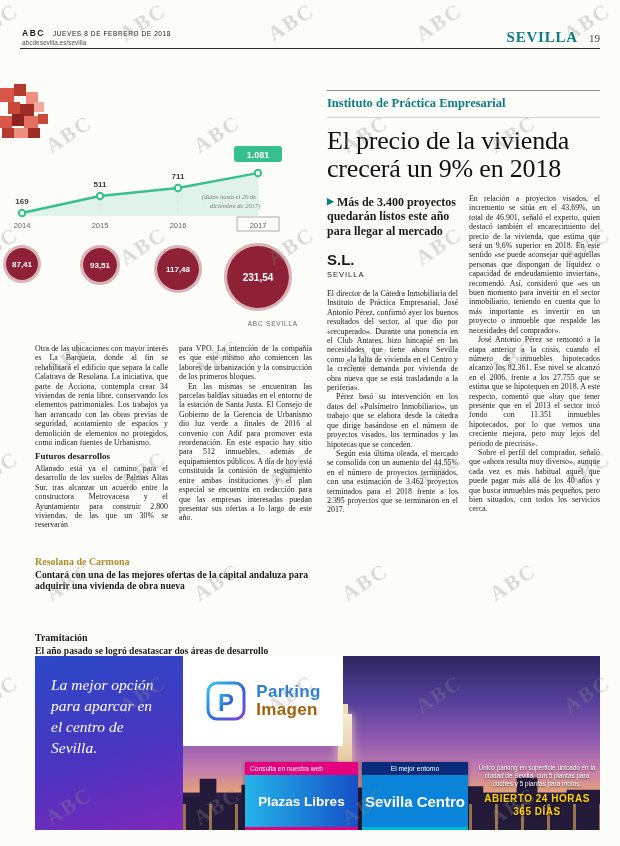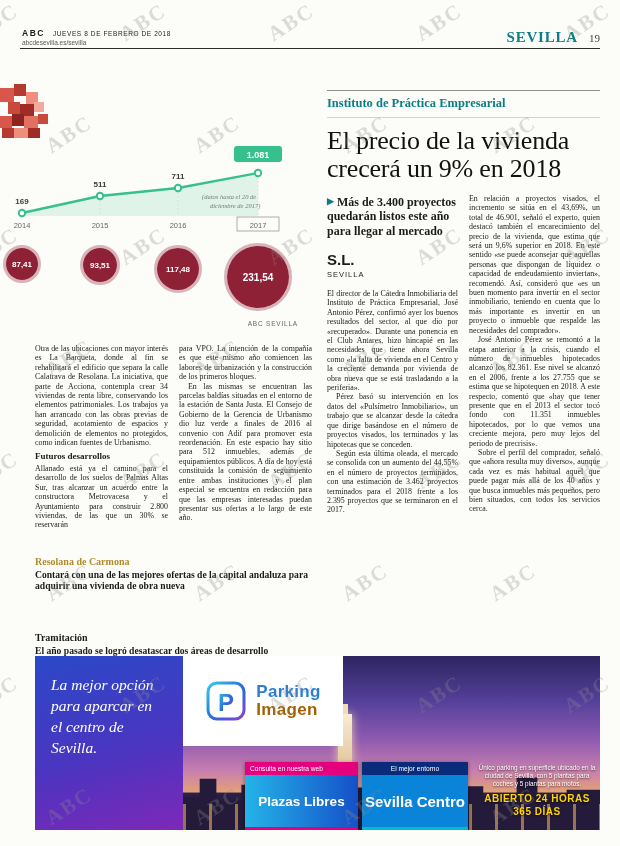--- a/index.html
+++ b/index.html
@@ -217,21 +217,21 @@
       <div class="acol">
         <div class="standfirst">
           <span class="arrow">▶</span><span>Más de 3.400 proyectos quedarán listos este año para llegar al mercado</span>
         </div>
         <div class="byline">
           <div class="by-name">S.L.</div>
           <div class="by-place">SEVILLA</div>
         </div>
         <div class="bt">
           <p>El director de la Cátedra Inmobiliaria del Instituto de Práctica Empresarial, José Antonio Pérez, confirmó ayer los buenos resultados del sector, al que dio por «recuperado». Durante una ponencia en el Club Antares, hizo hincapié en las necesidades que tiene ahora Sevilla como «la falta de vivienda en el Centro y la creciente demanda por vivienda de obra nueva que se está trasladando a la periferia».</p>
-          <p>Pérez basó su intervención en los datos del «Pulsímetro Inmobiliario», un trabajo que se alcanzar desde la cátedra que dirige basándose en el número de proyectos visados, los terminados y las hipotecas que se conceden.</p>
+          <p>Pérez basó su intervención en los datos del «Pulsímetro Inmobiliario», un trabajo que se elabora desde la cátedra que dirige basándose en el número de proyectos visados, los terminados y las hipotecas que se conceden.</p>
           <p>Según esta última oleada, el mercado se consolida con un aumento del 44,55% en el número de proyectos terminados, con una estimación de 3.462 proyectos terminados para el 2018 frente a los 2.395 proyectos que se terminaron en el 2017.</p>
         </div>
       </div>
       <div class="acol bt">
         <p>En relación a proyectos visados, el incremento se sitúa en el 43,69%, un total de 46.901, señaló el experto, quien destacó también el encarecimiento del precio de la vivienda, que estima que será un 9,6% superior en 2018. En este sentido «se puede aconsejar que aquellas personas que dispongan de liquidez o capacidad de endeudamiento inviertan», recomendó. Así, consideró que «es un buen momento para invertir en el sector inmobiliario, teniendo en cuenta que lo más importante es invertir en un proyecto o inmueble que respalde las necesidades del comprador».</p>
         <p>José Antonio Pérez se remontó a la etapa anterior a la crisis, cuando el número de inmuebles hipotecados alcanzó los 82.361. Ese nivel se alcanzó en el 2006, frente a los 27.755 que se estima que se hipotequen en 2018. A este respecto, comentó que «hay que tener presente que en el 2013 el sector tocó fondo con 11.351 inmuebles hipotecados, por lo que vemos una creciente mejora, pero muy lejos del periodo de precrisis».</p>
         <p>Sobre el perfil del comprador, señaló que «ahora resulta muy diverso», aunque cada vez es más habitual aquel que puede pagar más allá de los 40 años y que busca inmuebles más pequeños, pero bien situados, con todos los servicios cerca.</p>
       </div>
     </div>
   </article>

